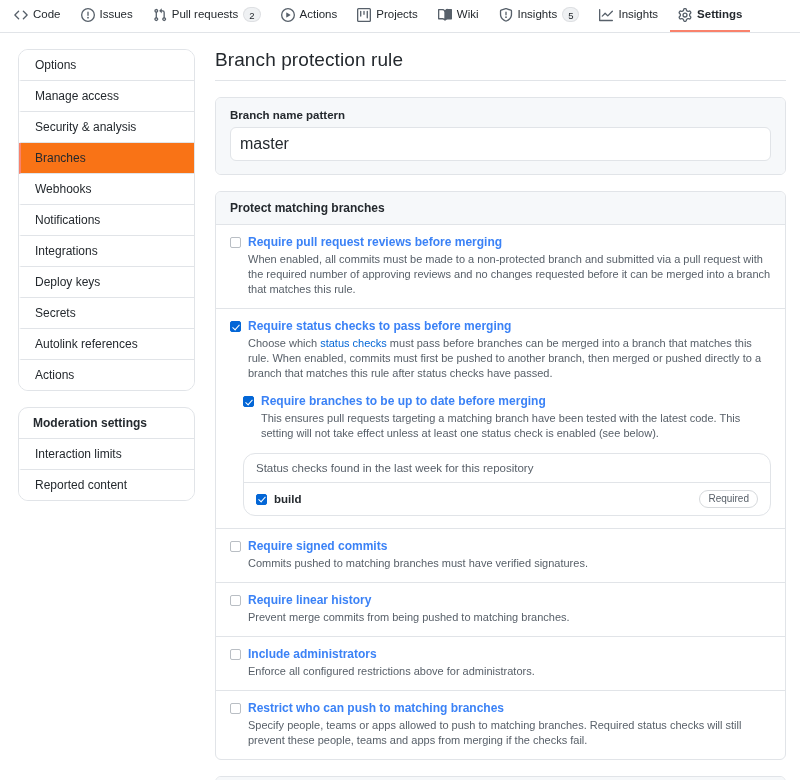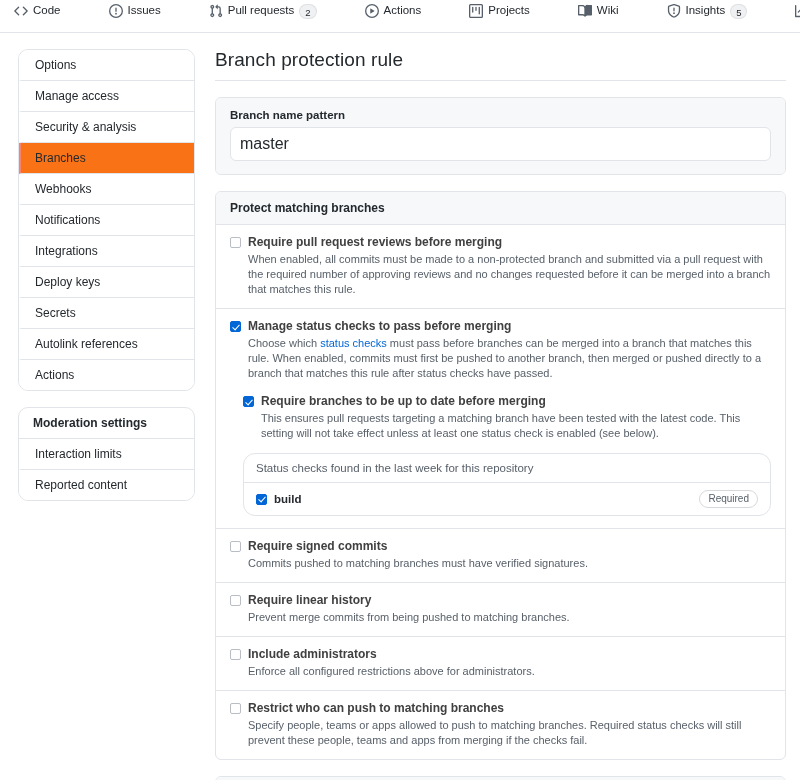--- a/index.html
+++ b/index.html
@@ -11,24 +11,23 @@
     font-size: 12px;
     color: #24292e;
     overflow: hidden;
   }
 
   
   .repo-nav {
     height: 33px;
     border-bottom: 1px solid #e1e4e8;
     display: flex;
-    align-items: center;
+    align-items: flex-end;
     padding: 0 4px;
     background: #fff;
-    gap: 28px;
   }
   .nav-item {
     display: flex;
     align-items: center;
     gap: 5px;
     padding: 0 8px 8px 8px;
     margin: 0 2px;
     color: #24292e;
     font-size: 11.5px;
     line-height: 1;
@@ -177,21 +176,21 @@
     position: absolute;
     left: 3px; top: 0.5px;
     width: 3px; height: 6px;
     border: solid #fff;
     border-width: 0 1.6px 1.6px 0;
     transform: rotate(42deg);
   }
   .chk-title {
     font-size: 12px;
     font-weight: 600;
-    color: #404040;
+    color: #3b82f6;
     line-height: 15px;
   }
   .chk-desc {
     font-size: 11px;
     color: #586069;
     line-height: 15px;
     margin: 2px 0 0 18px;
   }
   .chk-desc a { color: #0366d6; text-decoration: none; }
 
@@ -366,21 +365,21 @@
         <div class="chk-line">
           <span class="chk"></span>
           <span class="chk-title">Require pull request reviews before merging</span>
         </div>
         <div class="chk-desc">When enabled, all commits must be made to a non-protected branch and submitted via a pull request with the required number of approving reviews and no changes requested before it can be merged into a branch that matches this rule.</div>
       </div>
 
       <div class="row">
         <div class="chk-line">
           <span class="chk checked"></span>
-          <span class="chk-title">Manage status checks to pass before merging</span>
+          <span class="chk-title">Require status checks to pass before merging</span>
         </div>
         <div class="chk-desc"><span>Choose which </span><a href="#">status checks</a><span> must pass before branches can be merged into a branch that matches this rule. When enabled, commits must first be pushed to another branch, then merged or pushed directly to a branch that matches this rule after status checks have passed.</span></div>
 
         <div class="nested">
           <div class="chk-line">
             <span class="chk checked"></span>
             <span class="chk-title">Require branches to be up to date before merging</span>
           </div>
           <div class="chk-desc">This ensures pull requests targeting a matching branch have been tested with the latest code. This setting will not take effect unless at least one status check is enabled (see below).</div>
         </div>

